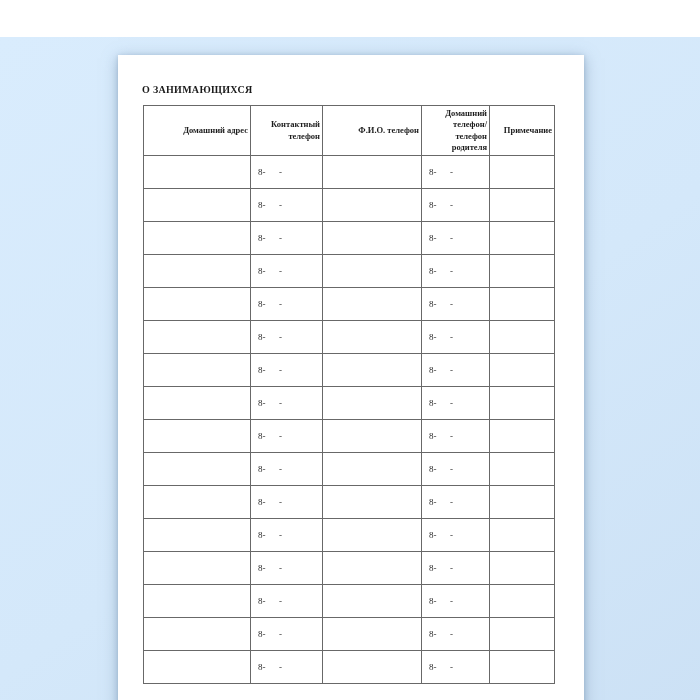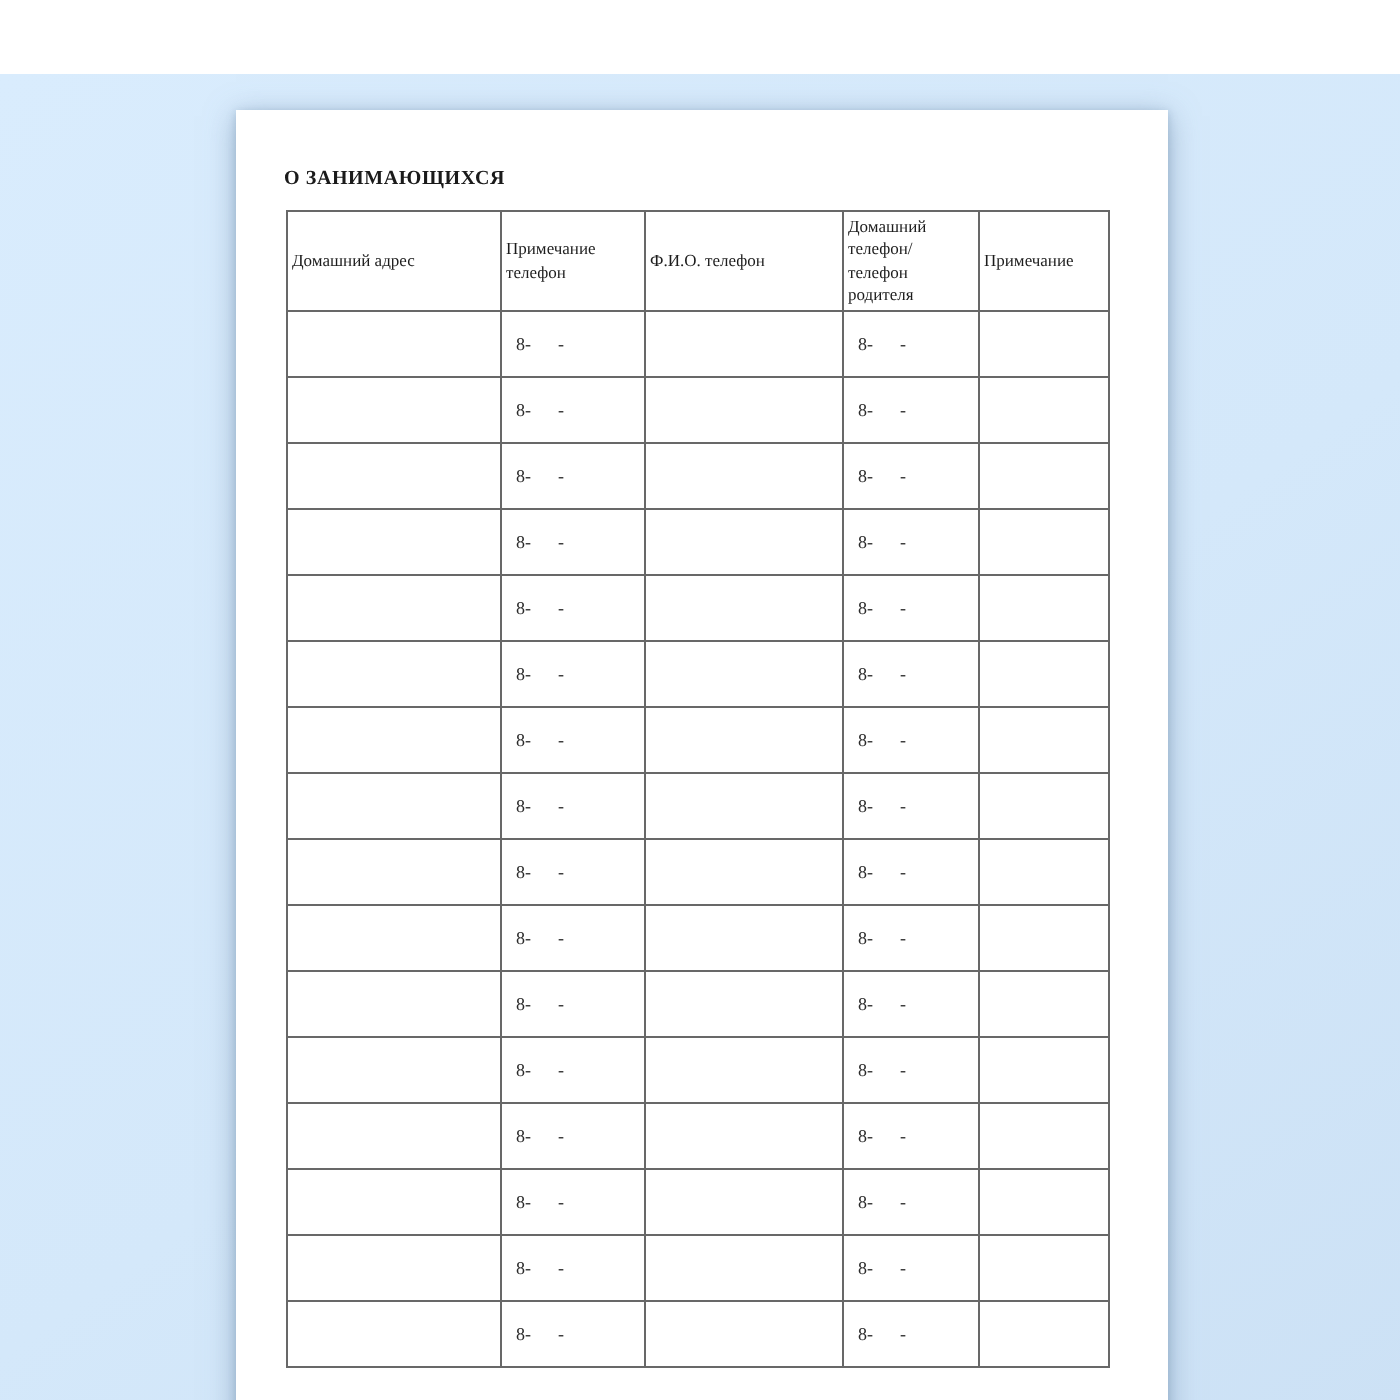--- a/index.html
+++ b/index.html
@@ -44,25 +44,25 @@
     border-collapse: collapse;
     table-layout: fixed;
   }
   table.journal th,
   table.journal td {
     border: 1.4px solid #686868;
     padding: 1px 2px;
     box-sizing: border-box;
   }
   table.journal th {
-    font-weight: normal;
+    font-weight: bold;
     font-size: 8.5px;
     line-height: 1.35;
     color: #1d1d1d;
-    text-align: left;
+    text-align: right;
     vertical-align: middle;
     height: 50px;
   }
   table.journal td {
     height: 33px;
     font-size: 9px;
     color: #2a2a2a;
     vertical-align: middle;
     text-align: left;
     white-space: pre;
@@ -88,21 +88,21 @@
       <colgroup>
         <col class="c0">
           <col class="c1">
           <col class="c2">
           <col class="c3">
           <col class="c4">
       </colgroup>
       <thead>
         <tr>
           <th>Домашний адрес</th>
-          <th>Примечание телефон</th>
+          <th>Контактный телефон</th>
           <th>Ф.И.О. телефон</th>
           <th>Домашний телефон/ телефон родителя</th>
           <th>Примечание</th>
         </tr>
       </thead>
       <tbody>
           <tr>
             <td></td>
             <td class="phone">8-      -</td>
             <td></td>

